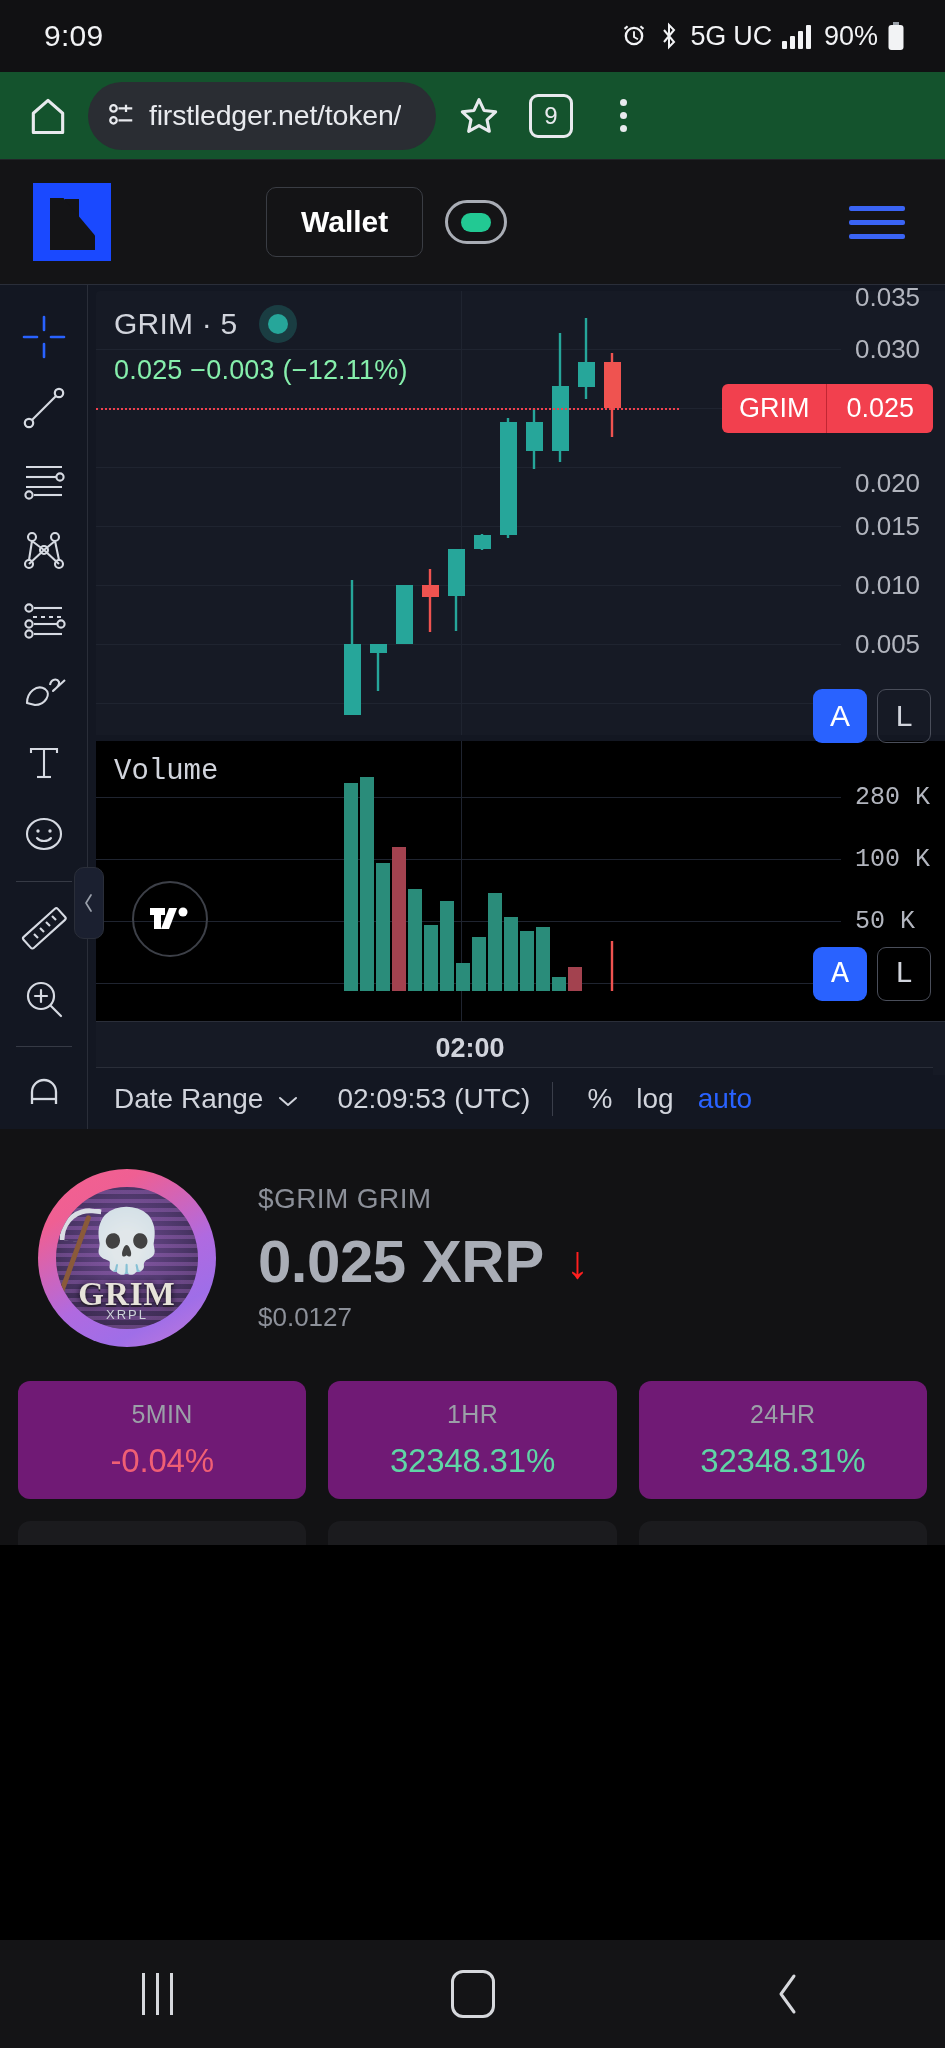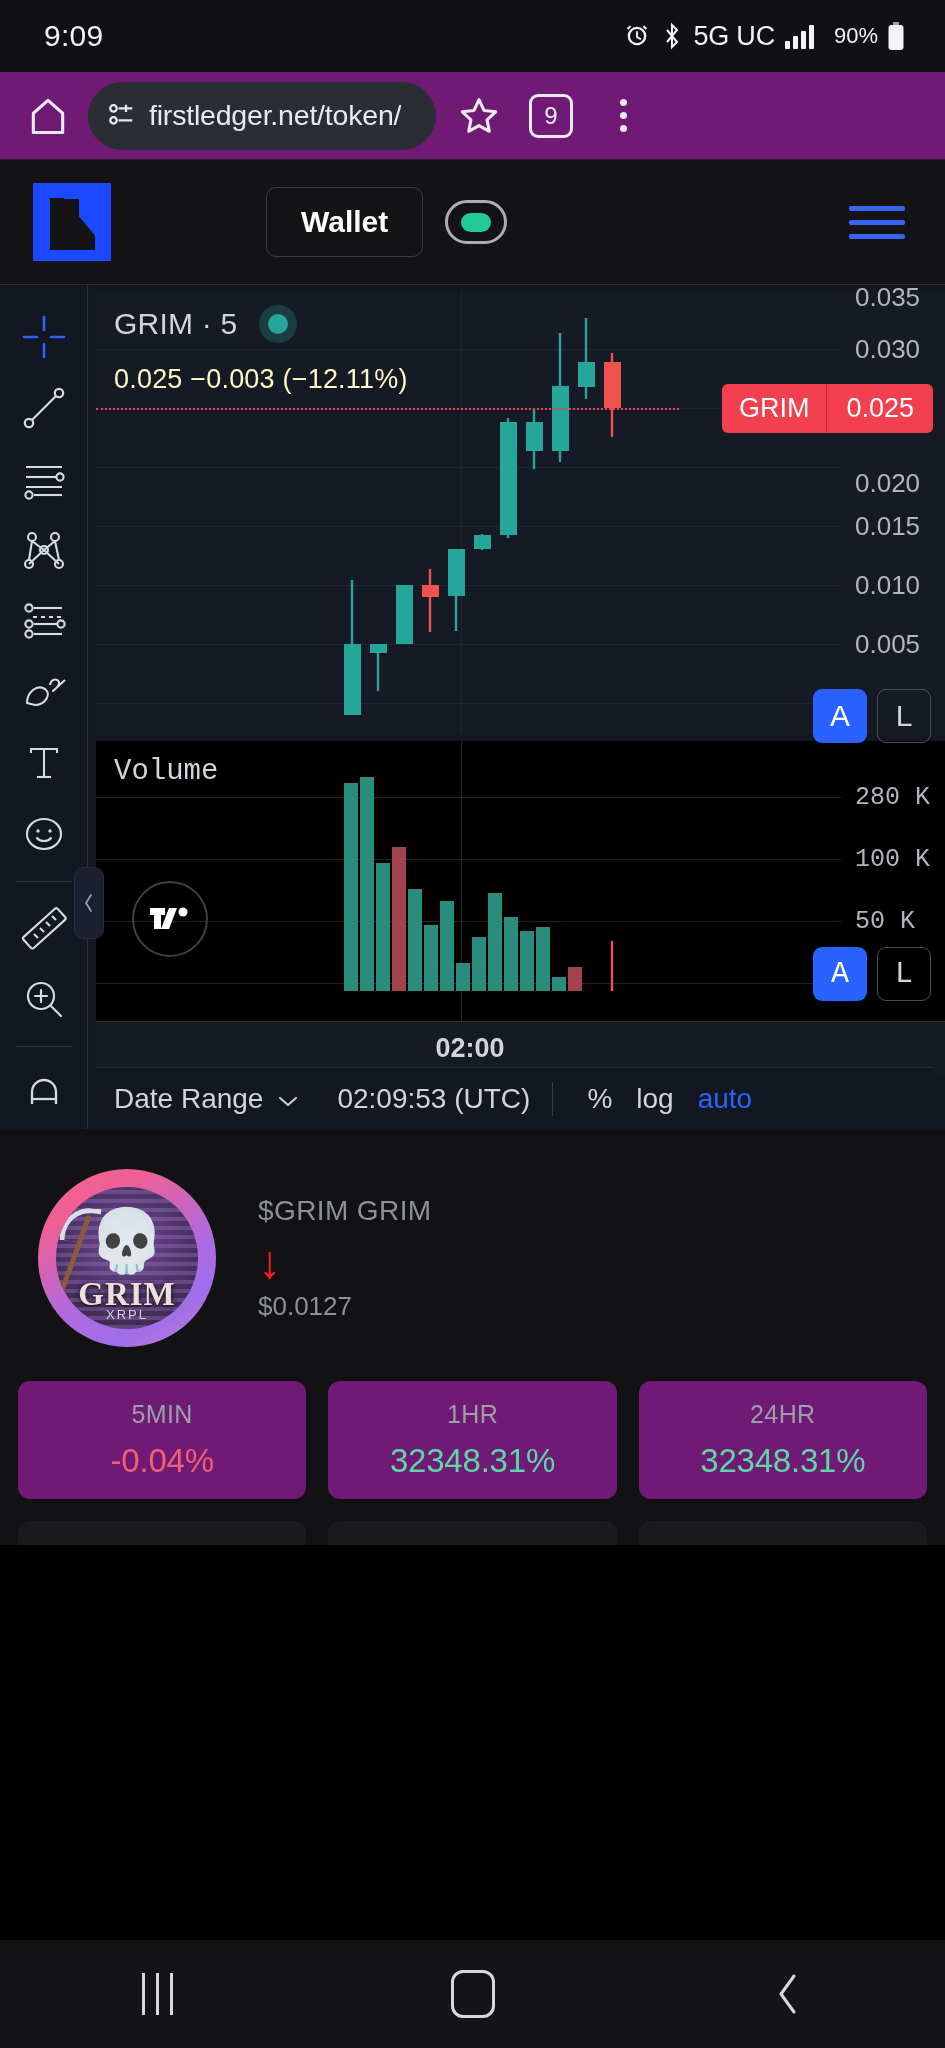--- a/index.html
+++ b/index.html
@@ -13,25 +13,25 @@
   
   .statusbar {
     height:72px; background:#111113;
     display:flex; align-items:center; justify-content:space-between;
     padding:0 40px 0 44px;
   }
   .status-clock { font-size:30px; color:#f2f3f5; letter-spacing:.3px; }
   .status-right { display:flex; align-items:center; gap:9px; }
   .status-right svg { display:block; }
   .status-net { font-size:27px; color:#f2f3f5; letter-spacing:-.2px; }
-  .status-batt { font-size:22px; color:#f2f3f5;margin-left:7px; }
+  .status-batt { font-size:27px; color:#f2f3f5; }
 
   
   .browserbar {
-    height:88px; background:#701a75;
+    height:88px; background:#14532d;
     display:flex; align-items:center; padding:0 26px 0 22px; gap:14px;
     border-bottom:1px solid #222428;
   }
   .bb-home { width:52px; height:52px; display:flex; align-items:center; justify-content:center; flex:0 0 auto; }
   .urlbox {
     flex:0 0 auto; width:348px; height:68px; background:#2a2d33; border-radius:34px;
     display:flex; align-items:center; gap:13px; padding:0 18px; overflow:hidden;
   }
   .url-text {
     font-size:28.5px; color:#e8eaee; white-space:nowrap; overflow:hidden;
@@ -99,21 +99,21 @@
   .vline { position:absolute; top:0; bottom:0; width:1px; background:#1f2430; }
 
   .legend { position:absolute; left:18px; top:14px; }
   .legend-row1 { display:flex; align-items:center; gap:22px; }
   .legend-title { font-size:30px; color:#d1d4dc; letter-spacing:.2px; }
   .legend-dot {
     width:38px; height:38px; border-radius:50%; background:rgba(38,166,154,.25);
     display:flex; align-items:center; justify-content:center;
   }
   .legend-dot i { width:20px; height:20px; border-radius:50%; background:#26a69a; display:block; }
-  .legend-row2 { font-size:27px; color:#fef9c3; margin-top:21px; letter-spacing:.2px; }
+  .legend-row2 { font-size:27px; color:#86efac; margin-top:12px; letter-spacing:.2px; }
 
   .axis-label {
     position:absolute; right:0; width:104px;
     font-size:26px; color:#b2b5be; text-align:left; padding-left:14px;
     transform:translateY(-50%);
   }
   .axis-label.vol { font-size:25px; }
 
   .price-tag {
     position:absolute; display:flex; align-items:stretch;
@@ -609,20 +609,21 @@
       <div class="stripes"></div>
       <div class="scythe"></div>
       <div class="skull">💀</div>
       <div class="name">GRIM</div>
       <div class="sub">XRPL</div>
     </div>
   </div>
   <div class="token-meta">
     <div class="token-sym">$GRIM GRIM</div>
     <div class="token-price-row">
+      <span class="token-price">0.025 XRP</span>
       <span class="token-arrow">↓</span>
     </div>
     <div class="token-usd">$0.0127</div>
   </div>
 </div>
 
 <div class="stats">
   <div class="stat">
     <div class="stat-label">5MIN</div>
     <div class="stat-val neg">-0.04%</div>

